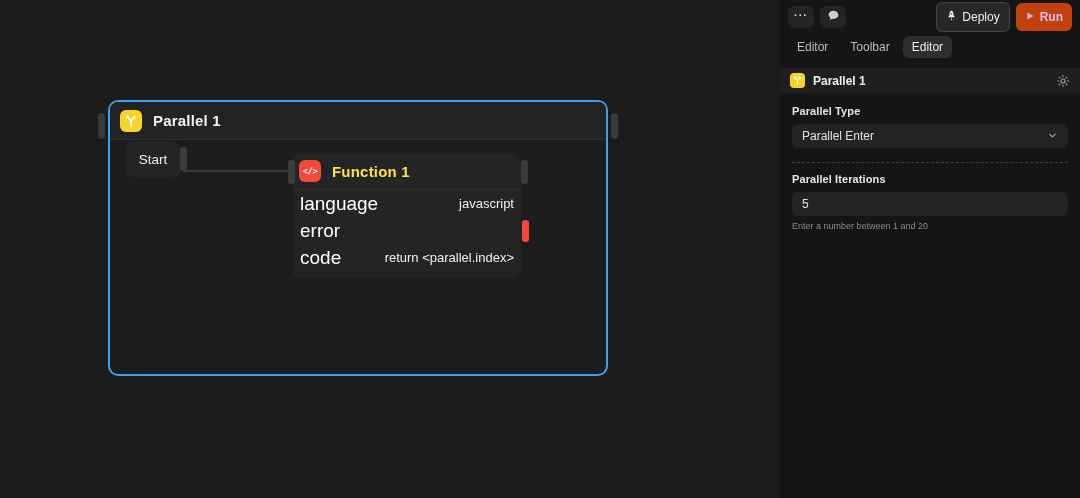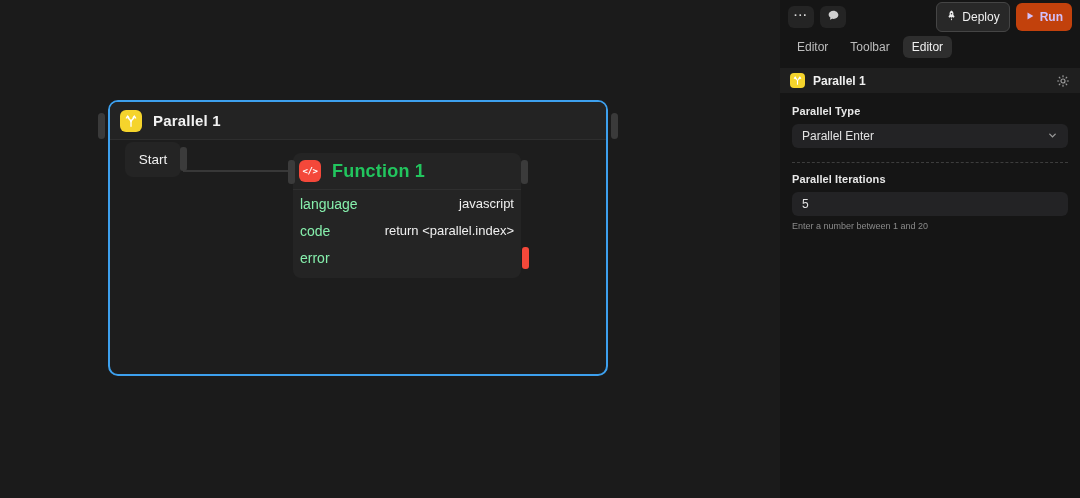--- a/index.html
+++ b/index.html
@@ -32,23 +32,23 @@
   .handle { position:absolute; width:7px; height:24px; background:#3b3b3b; border-radius:3px; }
   .start-out { right:-6px; top:5px; }
 
   .edge { position:absolute; left:73px; top:68px; width:113px; height:2px; background:#383838; }
 
   .node-function { left:183px; top:51px; width:228px; height:125px; }
   .fn-in  { left:-5px; top:7px; }
   .fn-out { right:-7px; top:7px; }
   .fn-header { display:flex; align-items:center; gap:11px; padding:0 8px 0 6px; height:37px;
                border-bottom:1px solid #2f2f2f; }
-  .fn-title { color:#22c55e; font-size:18px; font-weight:700; letter-spacing:.2px; }
+  .fn-title { color:#fde047; font-size:15px; font-weight:700; letter-spacing:.2px; }
   .fn-row { position:relative; height:27px; display:flex; align-items:center; justify-content:space-between; padding:0 7px; }
-  .fn-row-label { color:#86efac; font-size:14px; }
+  .fn-row-label { color:#ffffff; font-size:19px; }
   .fn-row-value { color:#f0f0f0; font-size:13px; }
   .error-handle { position:absolute; right:-8px; top:3px; width:7px; height:22px; background:#f4483a; border-radius:3px; }
 
   
   .panel { position:absolute; left:780px; top:0; width:300px; height:498px; background:#151515; }
   .panel-toolbar { display:flex; align-items:center; padding:5px 8px 0 8px; height:28px; }
   .icon-btn { width:26px; height:22px; background:#242424; border-radius:6px; display:flex;
               align-items:center; justify-content:center; margin-right:6px; cursor:pointer; }
   .more-glyph { color:#d8d8d8; font-size:11px; font-weight:700; letter-spacing:1px; line-height:0; margin-top:-4px; }
   .tb-spacer { flex:1; }
@@ -116,27 +116,27 @@
             <span class="code-glyph">&lt;/&gt;</span>
           </span>
           <span class="fn-title">Function 1</span>
         </div>
 
         <div class="fn-row">
           <span class="fn-row-label">language</span>
           <span class="fn-row-value">javascript</span>
         </div>
         <div class="fn-row">
-          <span class="fn-row-label">code</span>
-          <span class="fn-row-value">return &lt;parallel.index&gt;</span>
-        </div>
-        <div class="fn-row">
           <span class="fn-row-label">error</span>
           <span class="fn-row-value"></span>
           <div class="error-handle"></div>
+        </div>
+        <div class="fn-row">
+          <span class="fn-row-label">code</span>
+          <span class="fn-row-value">return &lt;parallel.index&gt;</span>
         </div>
       </div>
     </div>
   </div>
 
   <div class="panel">
 
     <div class="panel-toolbar">
       <div class="icon-btn">
         <span class="more-glyph">···</span>

